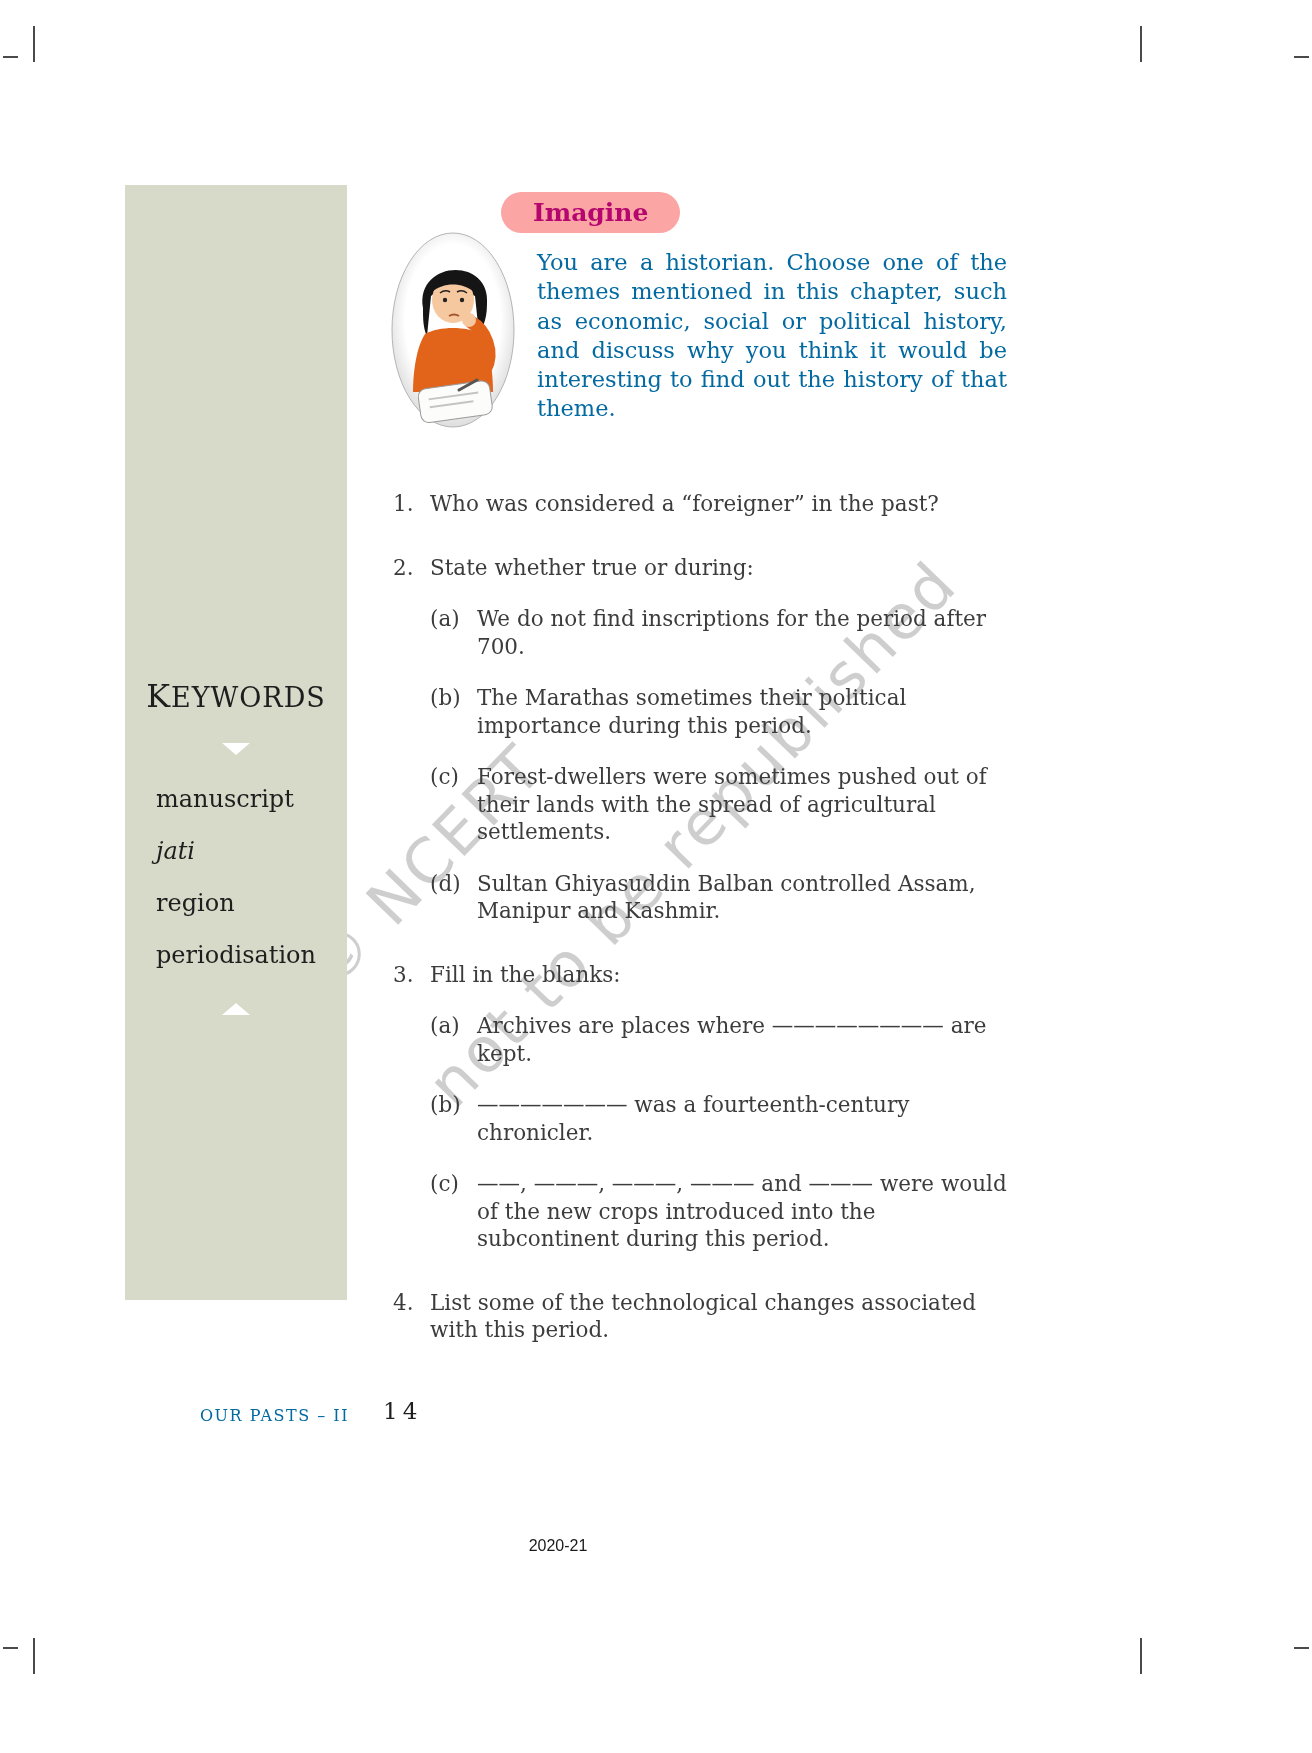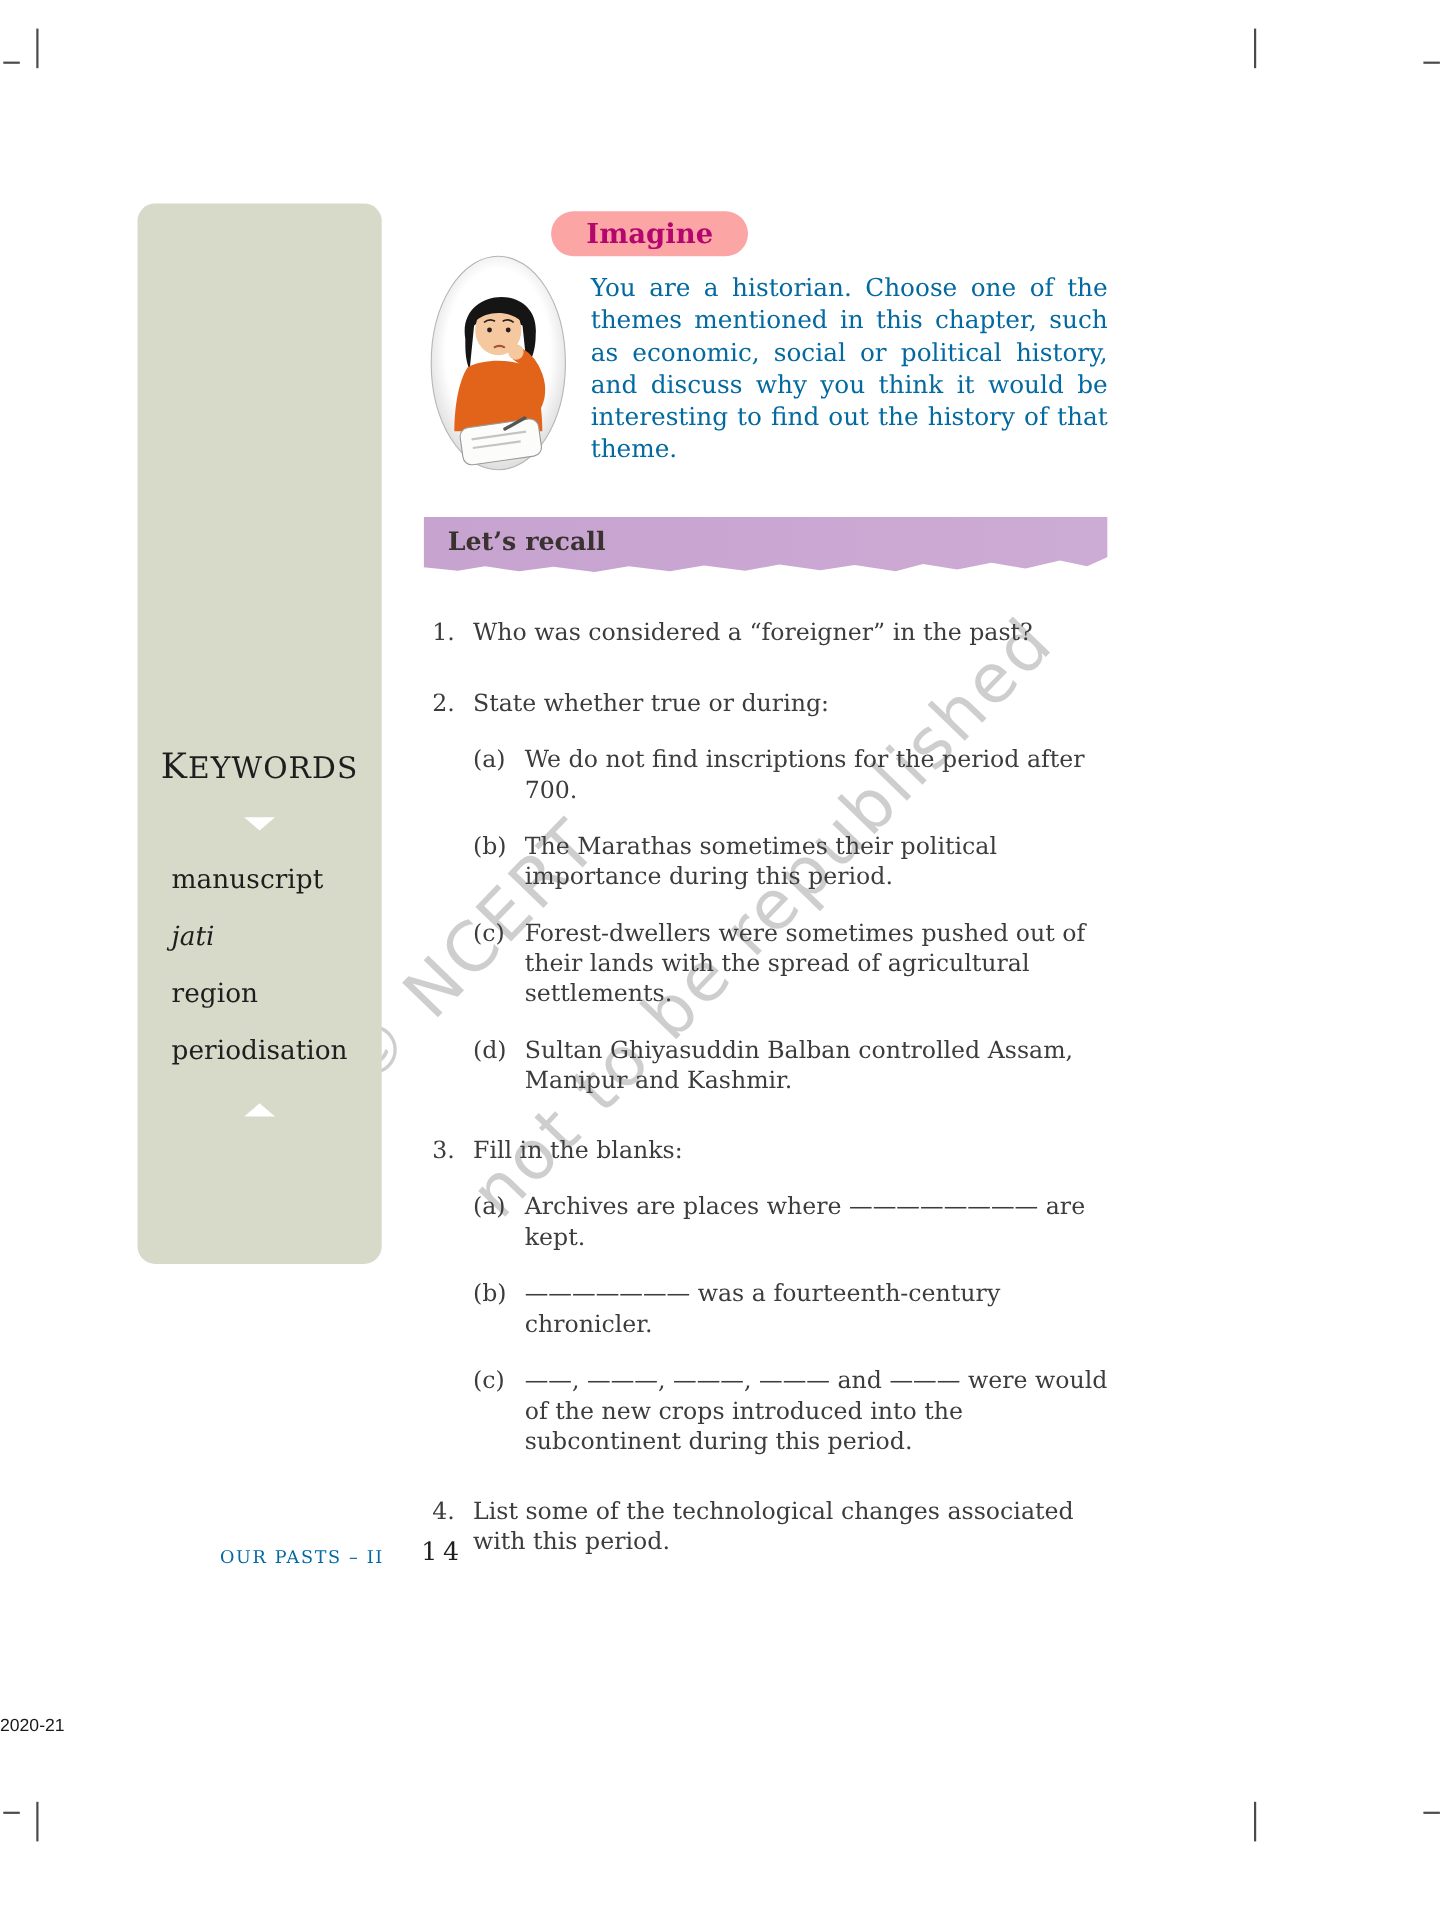--- a/index.html
+++ b/index.html
@@ -16,22 +16,22 @@
   .watermark {
     position:absolute; left:268px; top:605px; z-index:0;
     transform:rotate(-46deg); transform-origin:50% 50%;
     font-family:"DejaVu Sans", sans-serif; font-size:62px; letter-spacing:3px;
     line-height:170px; color:#8d8d8d; opacity:0.42; white-space:nowrap;
     pointer-events:none;
   }
 
   
   .sidebar {
-    position:absolute; left:125px; top:185px; width:222px; height:964px;
-    background:#d7dac9; z-index:1;border-radius:16px;
+    position:absolute; left:125px; top:185px; width:222px; height:1115px;
+    background:#d7dac9; z-index:1;
   }
   .kw-inner { padding-top:492px; display:flex; flex-direction:column; align-items:center; }
   .kw-title { font-size:27px; letter-spacing:1px; color:#1e1e1e; text-transform:uppercase; }
   .kw-title::first-letter { font-size:1.18em; }
   .tri { width:0; height:0; border-left:14px solid transparent; border-right:14px solid transparent; }
   .tri-down { border-top:12px solid #ffffff; margin:28px 0 18px 0; }
   .tri-up { border-bottom:12px solid #ffffff; margin:22px 0 0 0; }
   .kw-list { display:flex; flex-direction:column; align-items:flex-start; }
   .kw-item { font-size:24px; line-height:52px; color:#1e1e1e; }
   .kw-item.italic { font-style:italic; }
@@ -64,22 +64,22 @@
   .q { display:flex; margin-bottom:36px; font-size:21.5px; line-height:1.28; color:#3c3c3c; }
   .q-num { width:37px; flex:none; }
   .q-body { flex:1; }
   .q-sub { display:flex; margin-top:24px; }
   .sub-label { width:47px; flex:none; }
   .sub-text { flex:1; }
 
   
   .footer-series { position:absolute; left:200px; top:1406px; font-size:16px; letter-spacing:1.5px; color:#0369a1; z-index:1; }
   .page-num { position:absolute; left:383px; top:1398px; font-size:23px; letter-spacing:5px; color:#1e1e1e; z-index:1; }
-  .year { position:absolute; left:0; top:1537px; width:1116px; text-align:left;
-          font-family:"Liberation Sans", sans-serif; font-size:16px; color:#1a1a1a; z-index:1;margin-top:24px; }
+  .year { position:absolute; left:0; top:1537px; width:1116px; text-align:center;
+          font-family:"Liberation Sans", sans-serif; font-size:16px; color:#1a1a1a; z-index:1; }
 </style>
 </head>
 <body>
 
 <div class="page">
 
   <div class="crop v" style="left:33px;top:26px"></div>
   <div class="crop h" style="left:3px;top:56px"></div>
   <div class="crop v" style="left:1140px;top:26px"></div>
   <div class="crop h" style="left:1294px;top:56px"></div>
@@ -137,23 +137,20 @@
           </g>
           <path d="M70,160 l18,-10" stroke="#555" stroke-width="3" stroke-linecap="round"></path>
         </svg>
       </div>
       <div class="badge">
         <span>Imagine</span>
       </div>
       <p class="imagine-text">You are a historian. Choose one of the themes mentioned in this chapter, such as economic, social or political history, and discuss why you think it would be interesting to find out the history of that theme.</p>
     </section>
 
-    <div class="banner">
-      <span>Let’s recall</span>
-    </div>
 
     <div id="questions" class="questions">
         <div class="q">
           <span class="q-num">1.</span>
           <div class="q-body">
             <p class="q-text">Who was considered a “foreigner” in the past?</p>
           </div>
         </div>
         <div class="q">
           <span class="q-num">2.</span>

